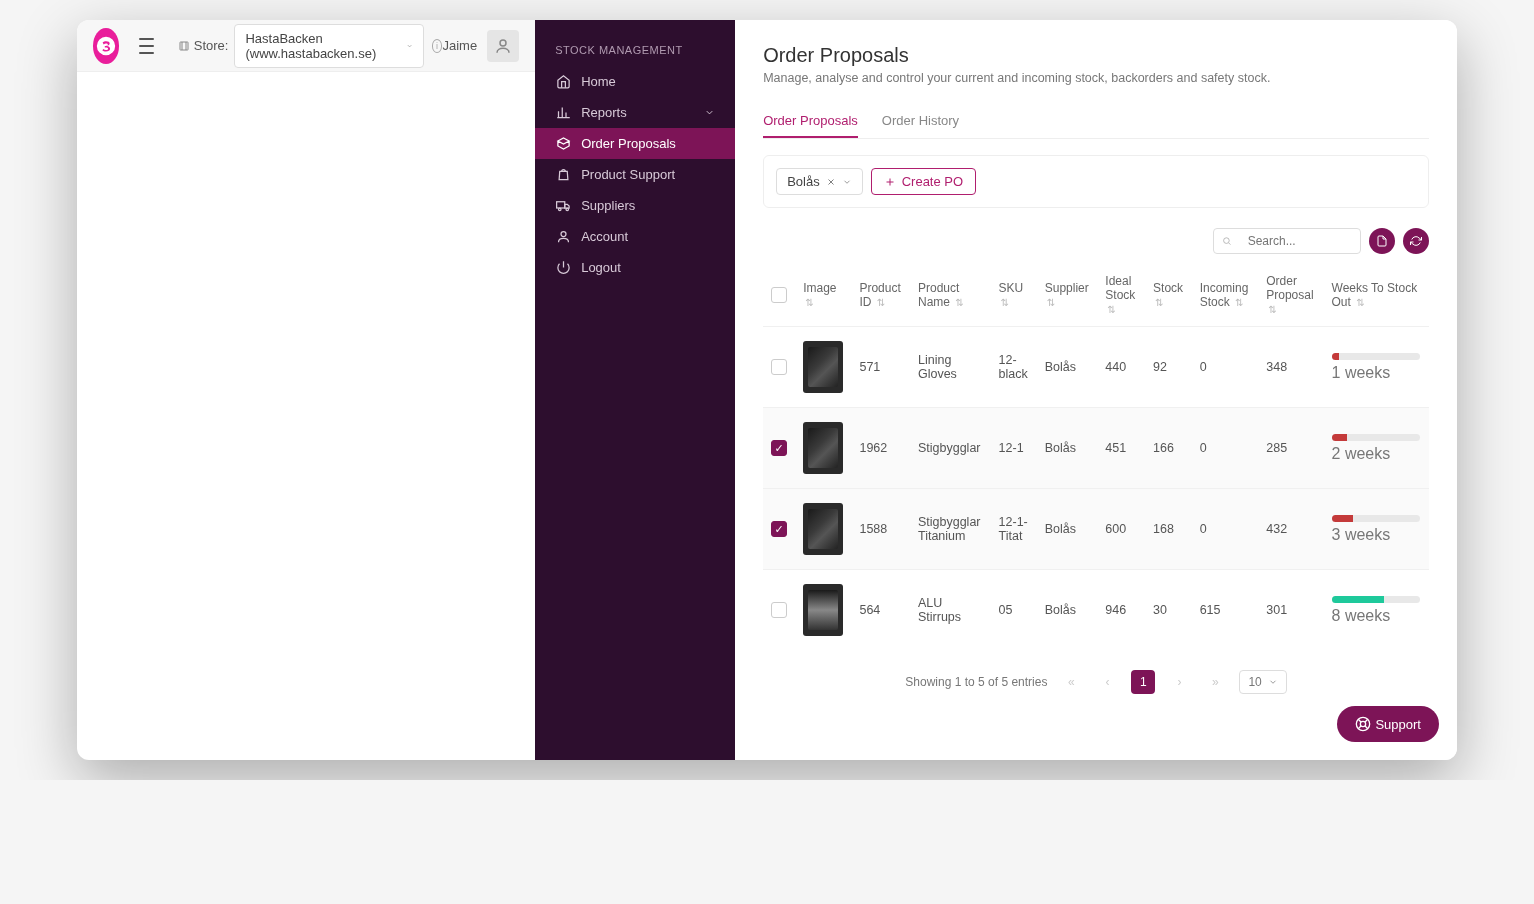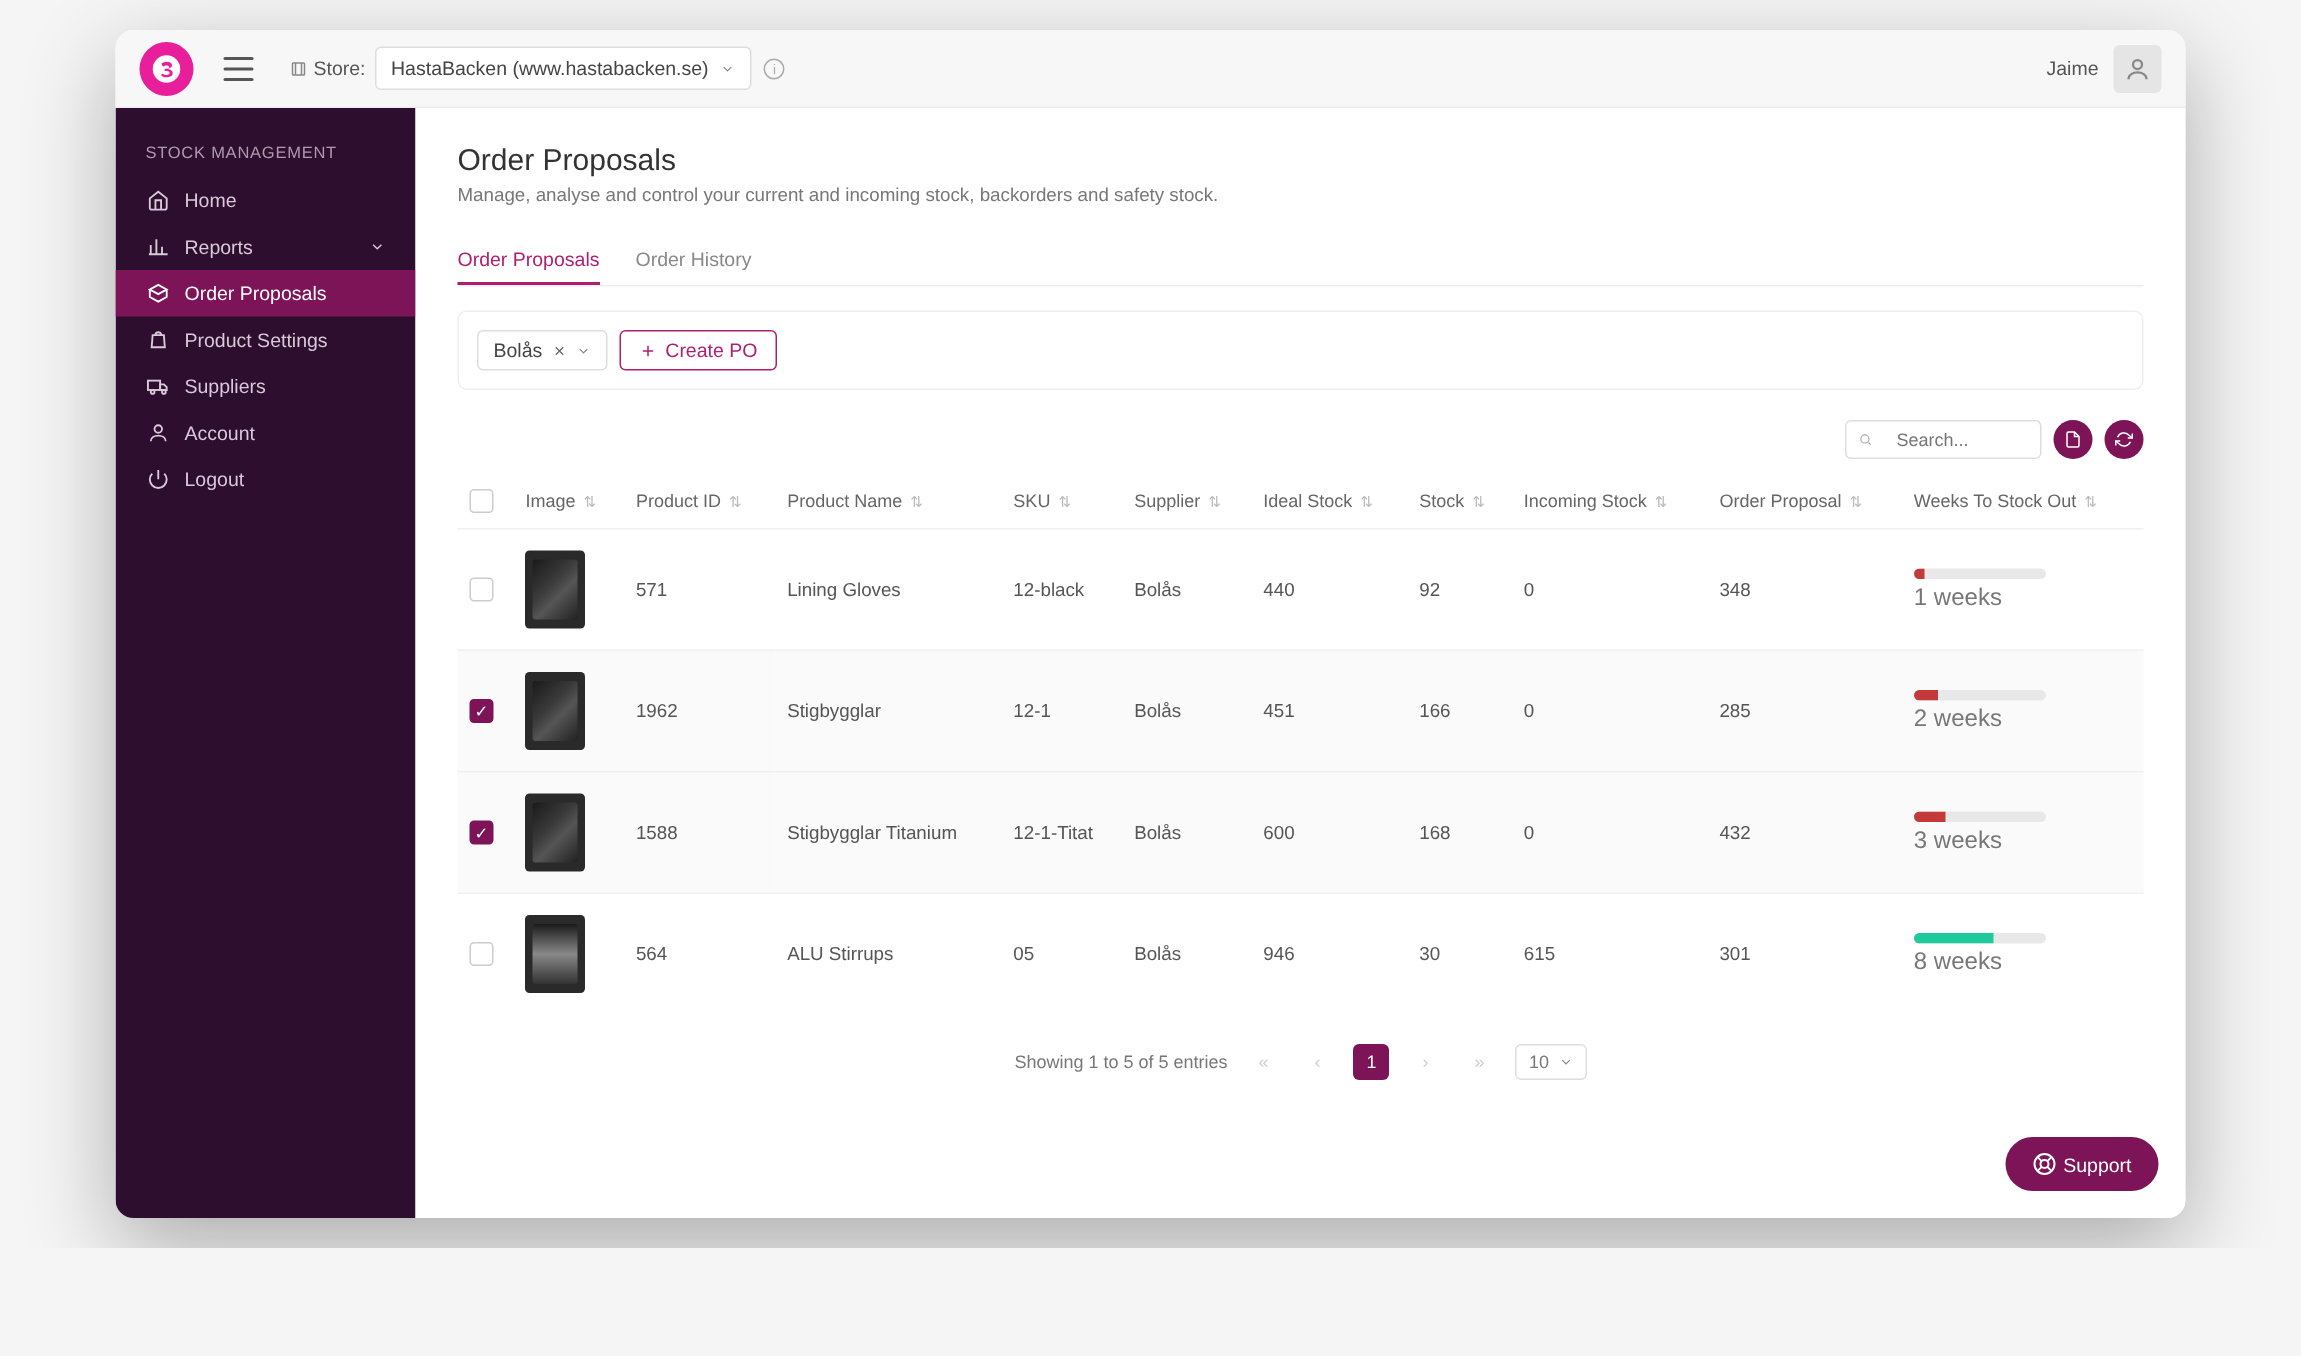--- a/index.html
+++ b/index.html
@@ -1,17 +1,17 @@
 <!DOCTYPE html>
 <html><head>
 <meta charset="utf-8">
 <style>
 * { box-sizing: border-box; margin: 0; padding: 0; }
 body { font-family: -apple-system, BlinkMacSystemFont, "Segoe UI", Arial, sans-serif; background: #f5f5f5; display: flex; justify-content: center; align-items: flex-start; padding: 20px; }
-.app-window { width: 1380px; background: #fff; border-radius: 12px; overflow: hidden; box-shadow: 0 20px 60px rgba(0,0,0,0.3); display: flex; flex-direction: column; }
+.app-window { width: 1380px; background: #fff; border-radius: 12px; overflow: hidden; box-shadow: 0 20px 60px rgba(0,0,0,0.3); display: flex; flex-direction: row; }
 .topbar { height: 52px; background: #f7f7f7; border-bottom: 1px solid #eee; display: flex; align-items: center; padding: 0 16px; }
 .logo { width: 36px; height: 36px; border-radius: 50%; background: #e91e9b; display: flex; align-items: center; justify-content: center; color: #fff; font-weight: bold; font-size: 20px; margin-right: 20px; }
 .hamburger { width: 20px; height: 16px; display: flex; flex-direction: column; justify-content: space-between; cursor: pointer; margin-right: 24px; }
 .hamburger span { height: 2px; background: #555; border-radius: 1px; }
 .store-label { font-size: 13px; color: #555; margin-right: 6px; display: flex; align-items: center; gap: 4px; }
 .store-select { border: 1px solid #ddd; border-radius: 4px; padding: 6px 10px; font-size: 13px; color: #444; display: flex; align-items: center; gap: 8px; cursor: pointer; background: #fff; }
 .info-icon { width: 14px; height: 14px; border: 1px solid #aaa; border-radius: 50%; display: flex; align-items: center; justify-content: center; font-size: 9px; color: #aaa; margin-left: 8px; }
 .topbar-right { margin-left: auto; display: flex; align-items: center; gap: 10px; font-size: 13px; color: #555; }
 .avatar-box { width: 32px; height: 32px; background: #e5e5e5; border-radius: 4px; display: flex; align-items: center; justify-content: center; }
 .body-wrap { display: flex; min-height: 740px; }
@@ -24,21 +24,21 @@
 .main { flex: 1; background: #fff; padding: 24px 28px; position: relative; }
 .page-title { font-size: 20px; color: #333; margin-bottom: 4px; }
 .page-subtitle { font-size: 12.5px; color: #777; margin-bottom: 20px; }
 .tabs { display: flex; gap: 24px; border-bottom: 1px solid #eee; margin-bottom: 16px; }
 .tab { padding: 8px 0; font-size: 13px; color: #888; cursor: pointer; border-bottom: 2px solid transparent; }
 .tab.active { color: #b01e6e; border-bottom-color: #b01e6e; font-weight: 500; }
 .toolbar-box { border: 1px solid #eee; border-radius: 6px; padding: 12px; display: flex; gap: 8px; margin-bottom: 20px; }
 .chip { border: 1px solid #ddd; border-radius: 4px; padding: 5px 10px; font-size: 13px; display: flex; align-items: center; gap: 6px; color: #444; }
 .create-btn { border: 1px solid #b01e6e; color: #b01e6e; border-radius: 4px; padding: 5px 12px; font-size: 13px; display: flex; align-items: center; gap: 6px; cursor: pointer; background: #fff; }
 .table-actions { display: flex; justify-content: flex-end; gap: 8px; margin-bottom: 10px; align-items: center; }
-.search-box { border: 1px solid #ddd; border-radius: 4px; padding: 5px 8px; display: flex; align-items: center; gap: 16px; width: 131px; }
+.search-box { border: 1px solid #ddd; border-radius: 4px; padding: 5px 8px; display: flex; align-items: center; gap: 16px; width: 148px; }
 .search-box input { border: none; outline: none; font-size: 12px; width: 100%; }
 .circle-btn { width: 26px; height: 26px; border-radius: 50%; background: #7d1457; color: #fff; display: flex; align-items: center; justify-content: center; cursor: pointer; font-size: 12px; }
 table { width: 100%; border-collapse: collapse; font-size: 12.5px; color: #555; }
 th { text-align: left; font-weight: 400; padding: 10px 8px; color: #666; font-size: 12px; }
 th .sort { color: #bbb; font-size: 10px; margin-left: 2px; }
 td { padding: 14px 8px; border-top: 1px solid #f0f0f0; vertical-align: middle; }
 tr.selected { background: #fafafa; }
 .checkbox { width: 16px; height: 16px; border: 1.5px solid #ccc; border-radius: 3px; cursor: pointer; display: flex; align-items: center; justify-content: center; }
 .checkbox.checked { background: #7d1457; border-color: #7d1457; color: #fff; font-size: 11px; }
 .thumb { width: 40px; height: 52px; background: #2a2a2a; border-radius: 3px; display: flex; align-items: center; justify-content: center; overflow: hidden; }
@@ -132,21 +132,21 @@
               </svg>
             </span>
             <span>Order Proposals</span>
           </div>
           <div class="sidebar-item">
             <span class="icon">
               <svg width="15" height="15" viewBox="0 0 24 24" fill="none" stroke="currentColor" stroke-width="2">
                 <path d="M6 7h12l1 13H5zM9 7a3 3 0 016 0"></path>
               </svg>
             </span>
-            <span>Product Settings</span>
+            <span>Product Support</span>
           </div>
           <div class="sidebar-item">
             <span class="icon">
               <svg width="15" height="15" viewBox="0 0 24 24" fill="none" stroke="currentColor" stroke-width="2">
                 <rect x="1" y="6" width="13" height="10"></rect>
                 <path d="M14 10h4l3 3v3h-7z"></path>
                 <circle cx="6" cy="18" r="2"></circle>
                 <circle cx="18" cy="18" r="2"></circle>
               </svg>
             </span>

